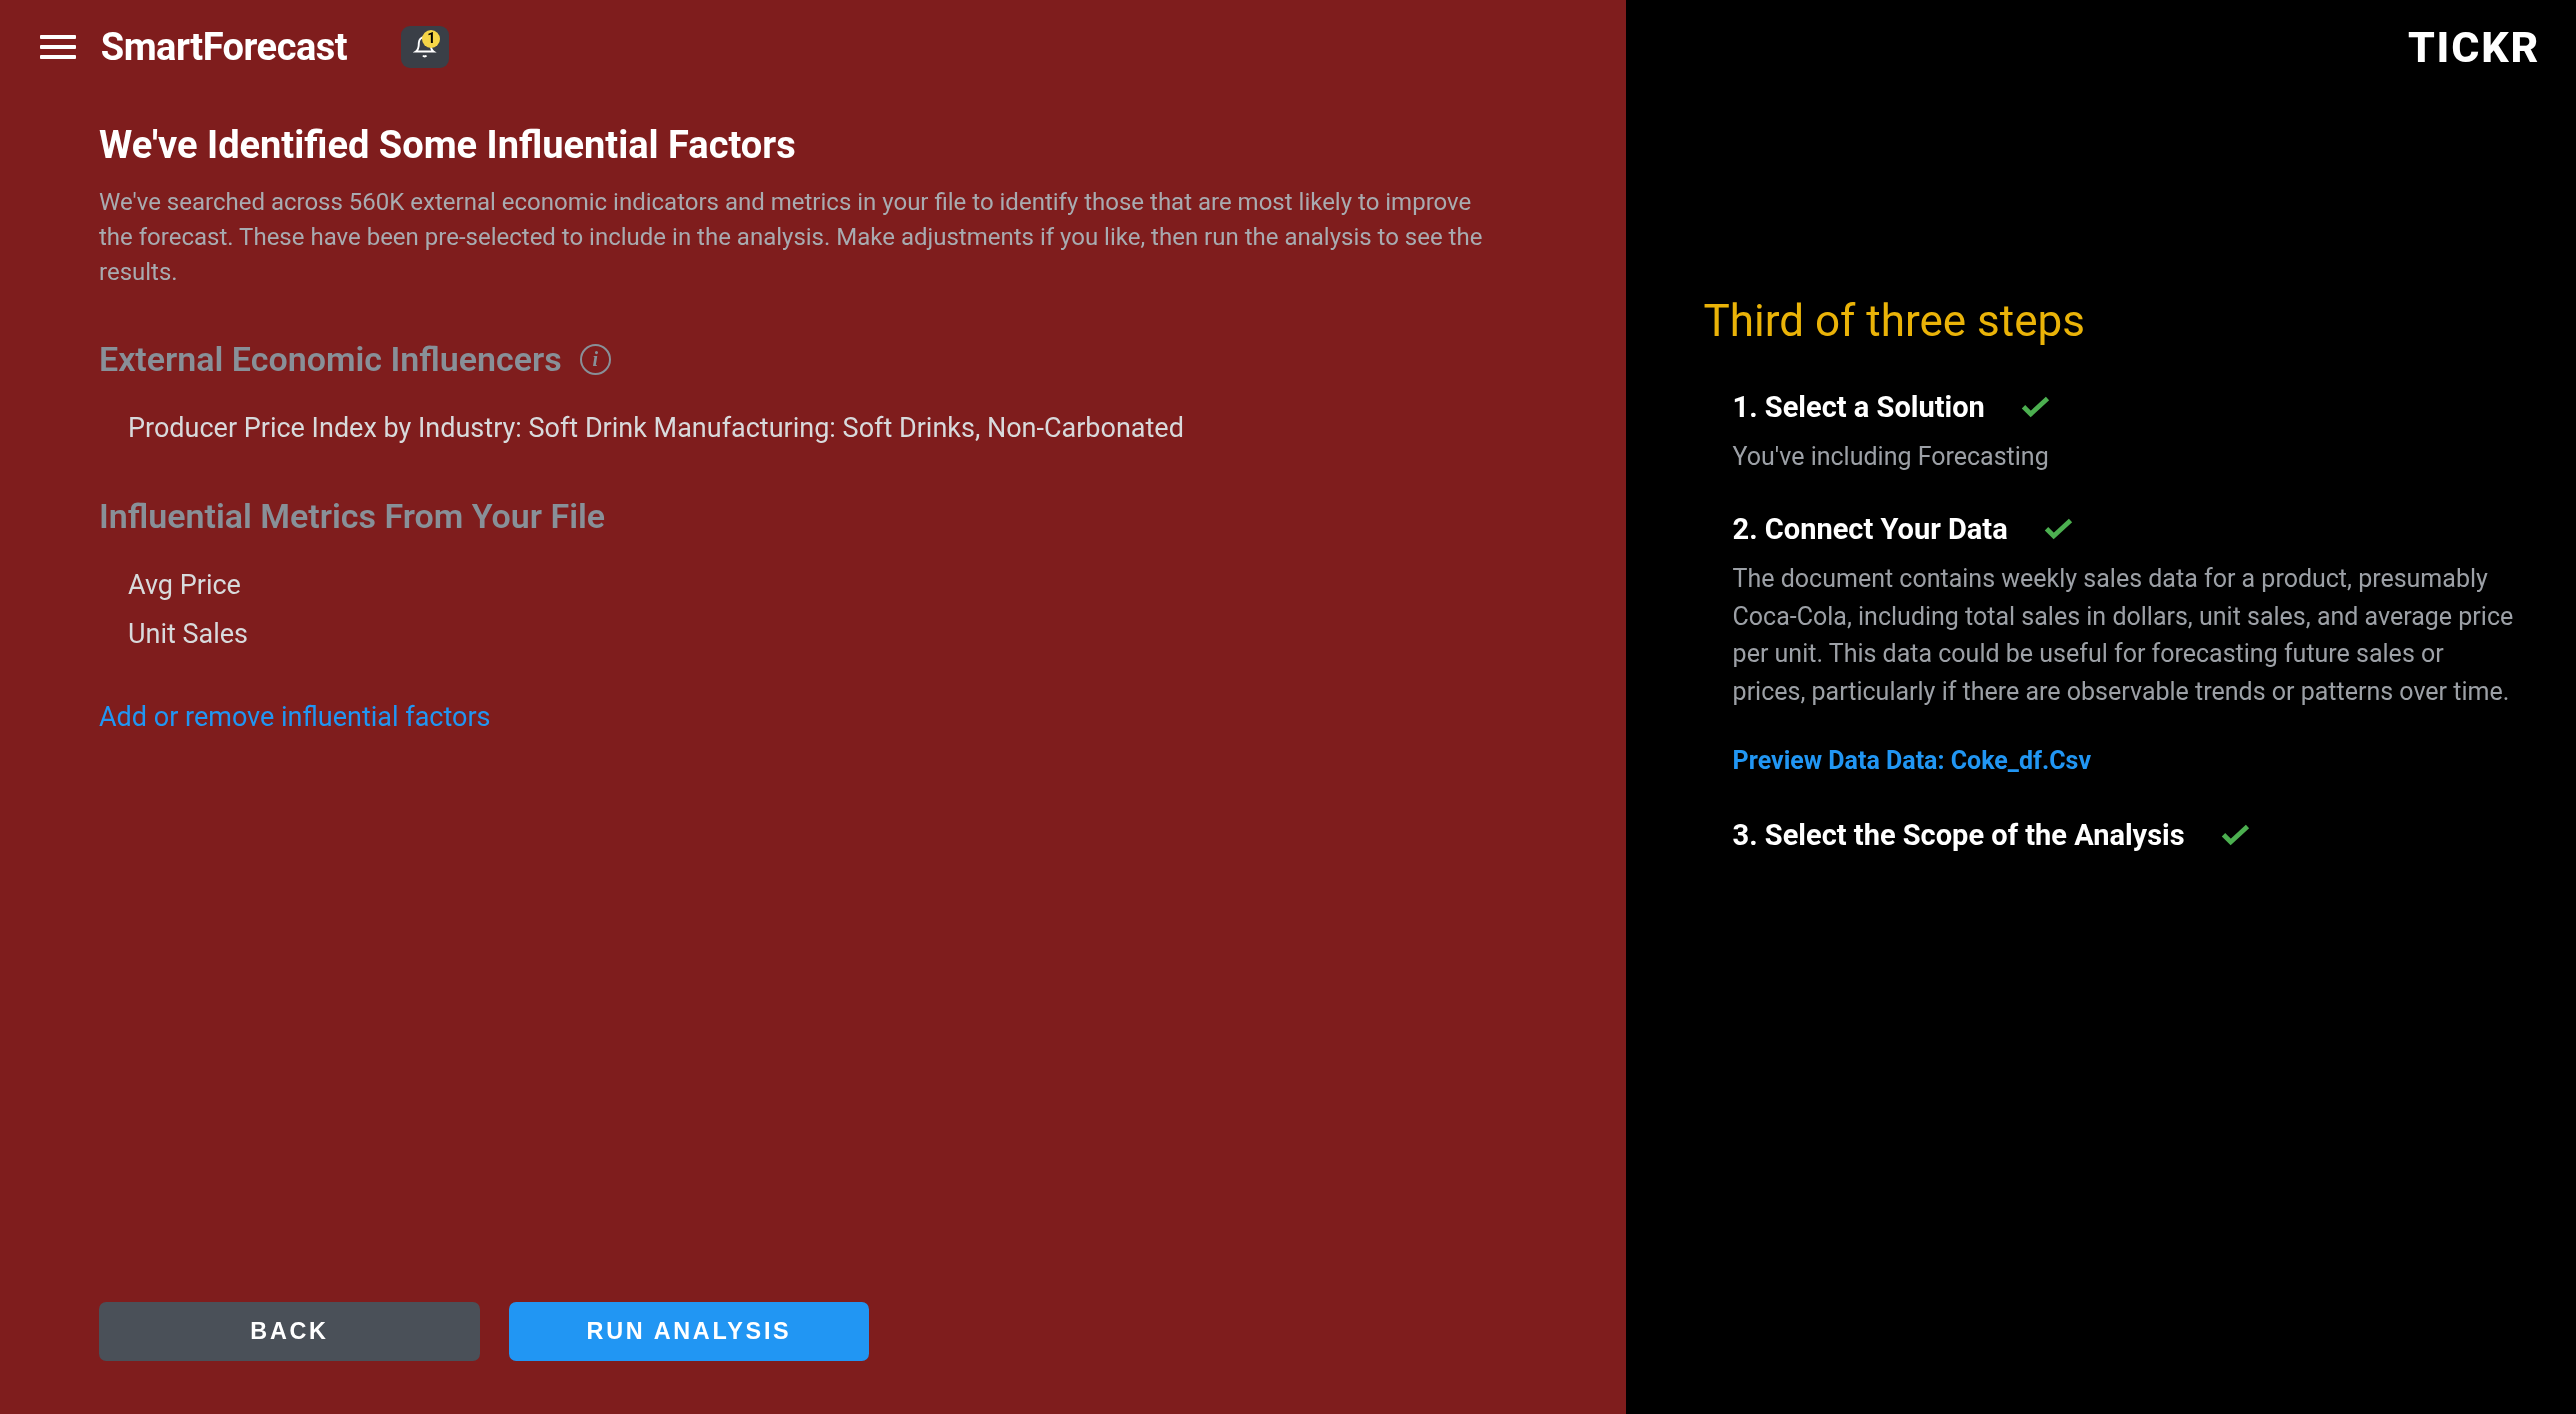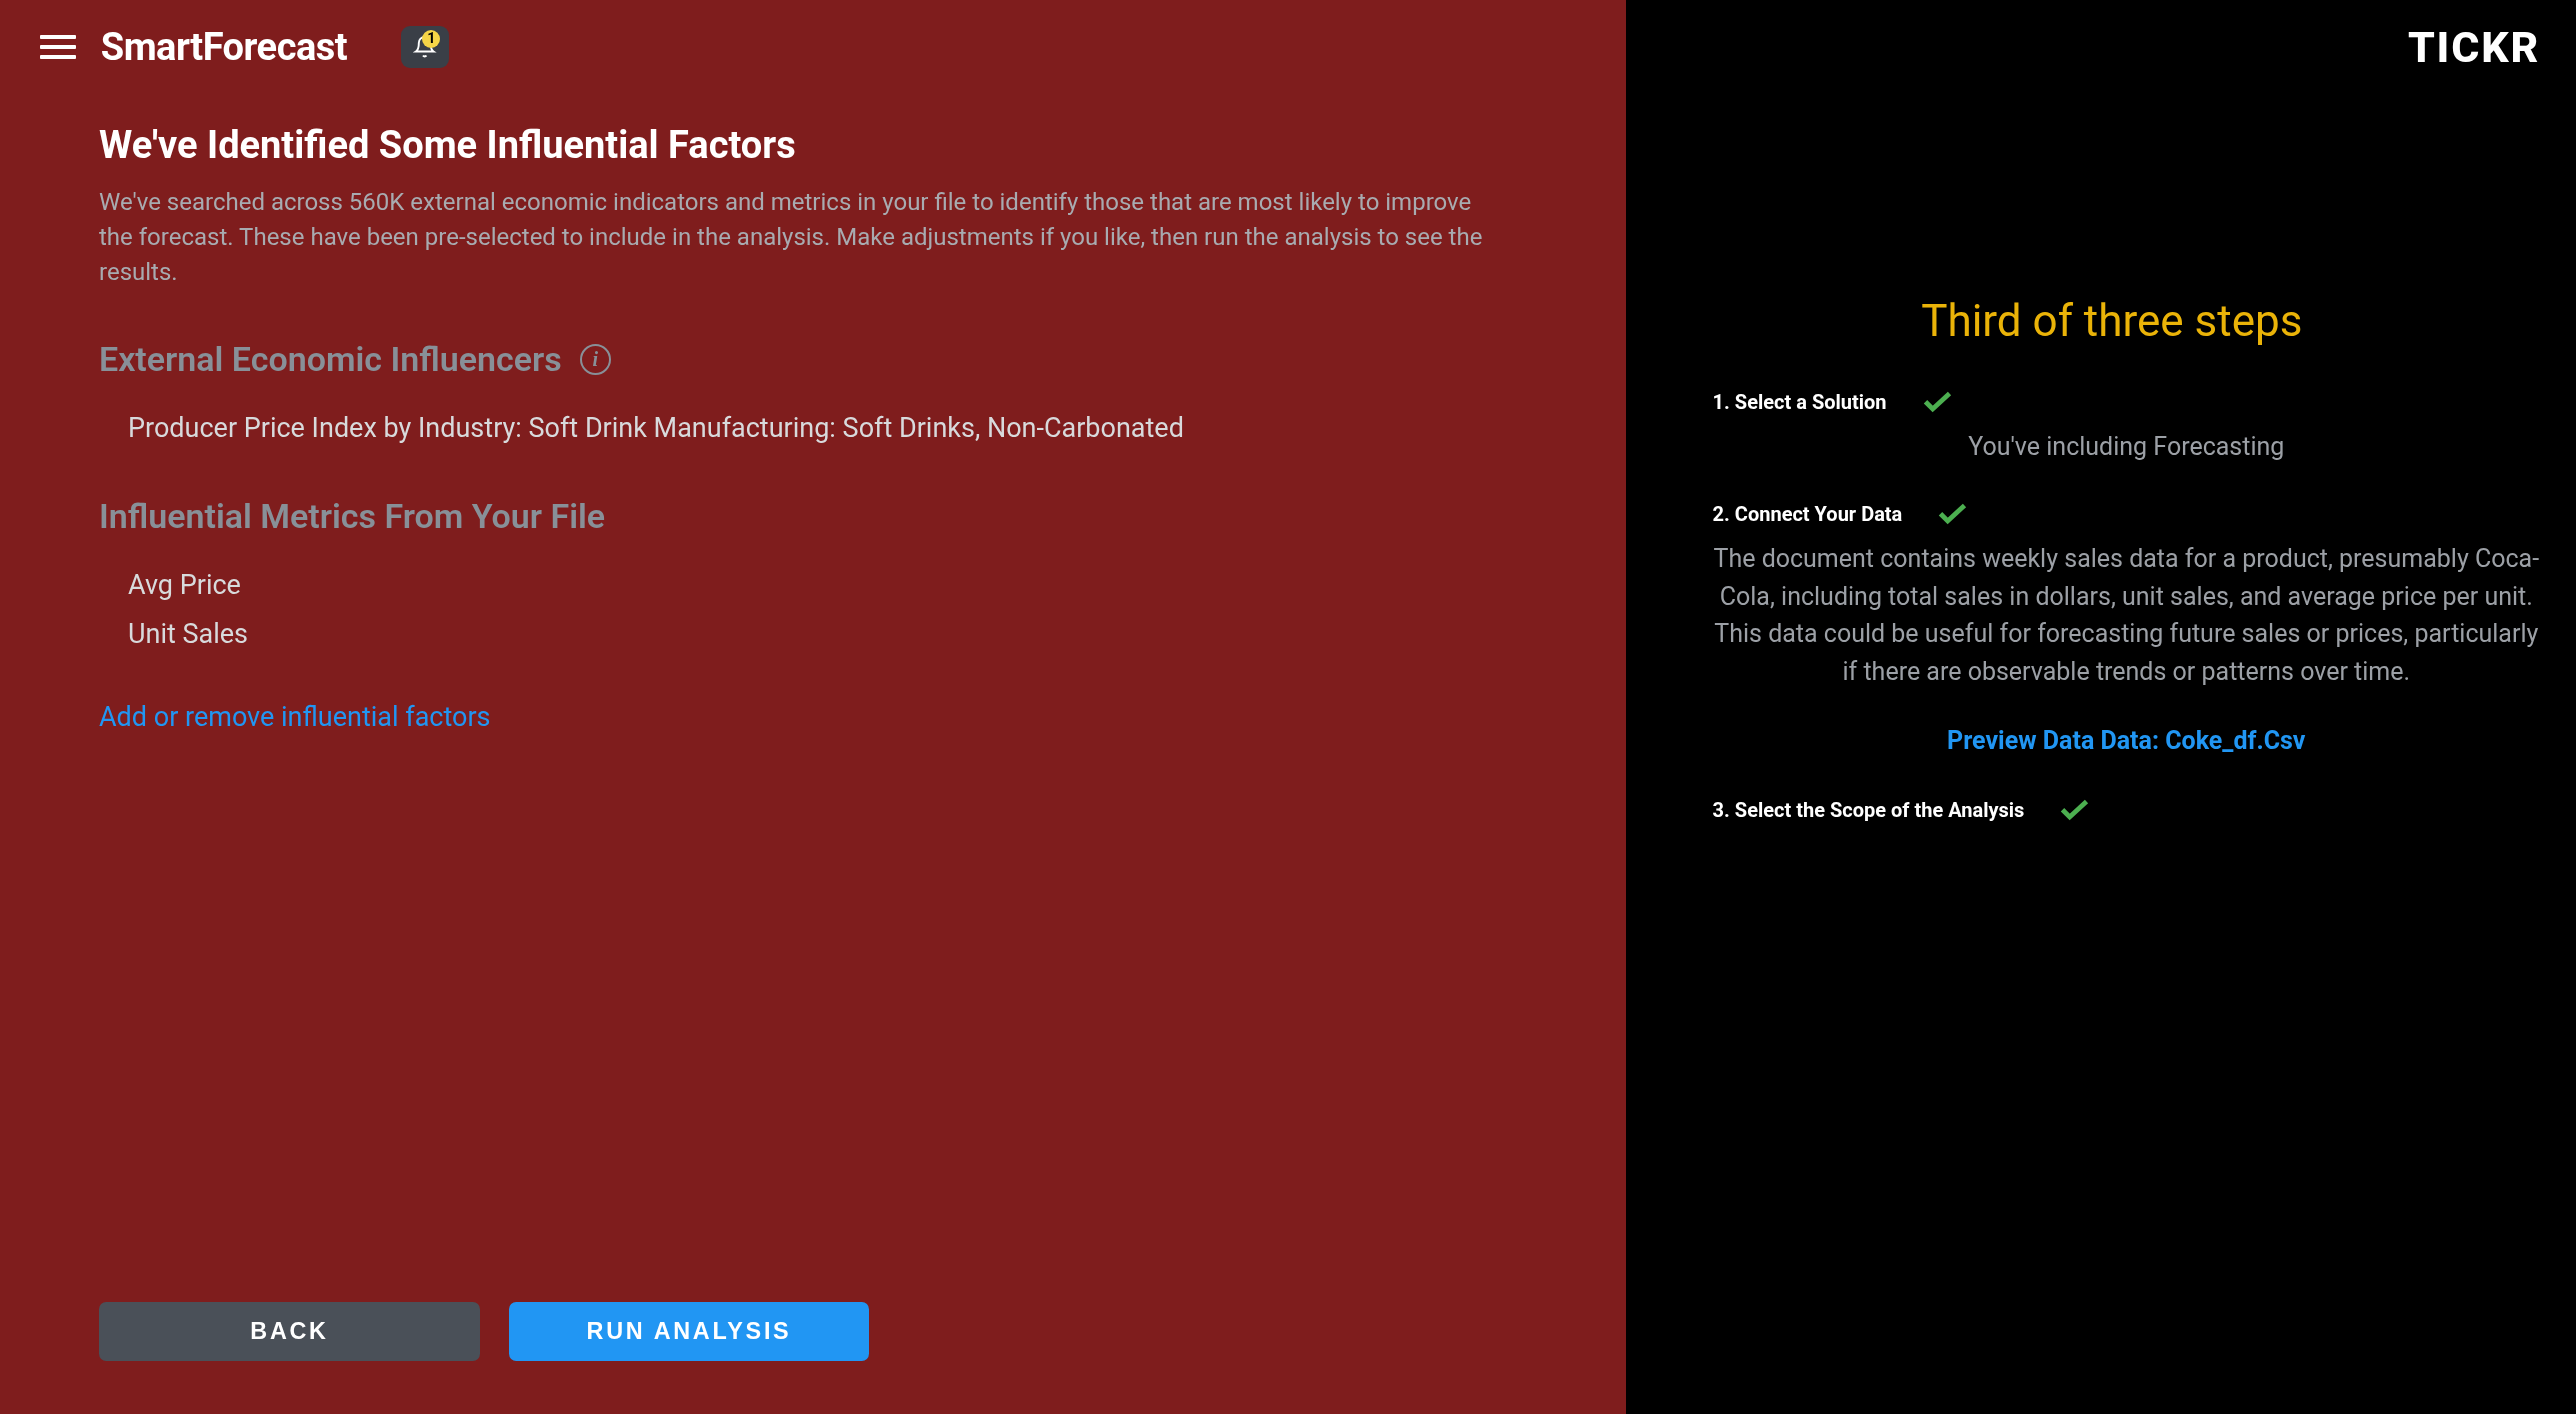--- a/index.html
+++ b/index.html
@@ -24,23 +24,22 @@
       background: #7f1d1d;
       display: flex;
       flex-direction: column;
       position: relative;
     }
     
     .right-panel {
       flex: 1;
       height: 100%;
       background: #000;
-      padding: 25px 36px;
+      padding: 25px 56px;
       position: relative;
-      text-align: center;
     }
     
     .header {
       display: flex;
       align-items: center;
       padding: 25px 36px 18px 36px;
       gap: 21.6px;
     }
     
     .menu-icon {
@@ -217,21 +216,21 @@
       color: #eab308;
       margin-bottom: 43px;
     }
     
     .step {
       margin-bottom: 36px;
       padding-left: 29px;
     }
     
     .step-title {
-      font-size: 20px;
+      font-size: 29px;
       font-weight: 700;
       color: #fff;
       display: flex;
       align-items: center;
       gap: 36px;
       margin-bottom: 14.4px;
     }
     
     .check-icon {
       width: 29px;

